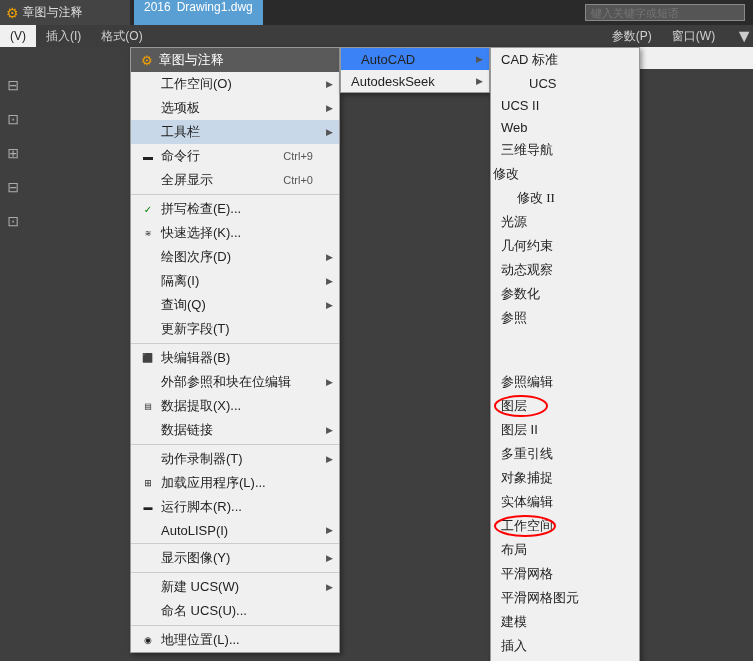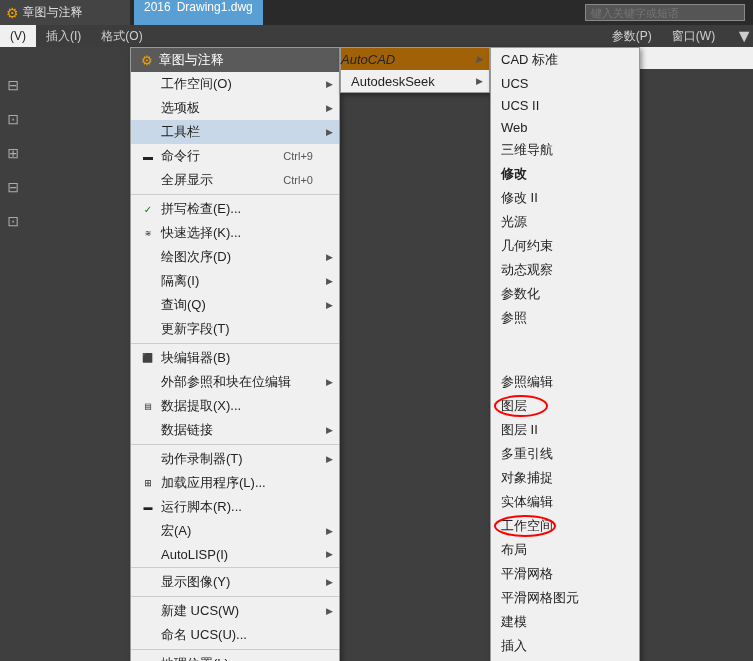--- a/index.html
+++ b/index.html
@@ -315,23 +315,20 @@
     </div>
   <div class="menu-item">
     <span class="menu-item-icon" style="font-size:9px;">⊞</span>
     <span>加载应用程序(L)...</span>
   </div>
   <div class="menu-item">
     <span class="menu-item-icon" style="font-size:9px;">▬</span>
     <span>运行脚本(R)...</span>
   </div>
   <div class="menu-item has-sub">
-      <span>宏(A)</span>
-    </div>
-  <div class="menu-item has-sub">
       <span>AutoLISP(I)</span>
     </div>
   <div class="menu-divider"></div>
   <div class="menu-item has-sub">
       <span>显示图像(Y)</span>
     </div>
   <div class="menu-divider"></div>
   <div class="menu-item has-sub">
       <span>新建 UCS(W)</span>
     </div>
@@ -340,48 +337,48 @@
     </div>
   <div class="menu-divider"></div>
   <div class="menu-item">
     <span class="menu-item-icon" style="font-size:9px;">◉</span>
     <span>地理位置(L)...</span>
   </div>
 
 </div>
 
 <div class="menu-level2">
-  <div class="menu-item has-sub highlighted" style="background:#a16207;padding-left:0;font-style:italic;">
+  <div class="menu-item has-sub highlighted" style="background:#3b82f6;padding-left:20px;">
     <span>AutoCAD</span>
   </div>
   <div class="menu-item has-sub" style="padding-left:10px;">
     <span>AutodeskSeek</span>
   </div>
 </div>
 
 <div class="menu-level3">
   <div class="menu-item" style="padding-left:10px;">
       <span>CAD 标准</span>
     </div>
-  <div class="menu-item" style="padding-left:10px;">
+  <div class="menu-item" style="padding-left:10px;margin-left:28px;">
       <span>UCS</span>
     </div>
   <div class="menu-item" style="padding-left:10px;">
       <span>UCS II</span>
     </div>
   <div class="menu-item" style="padding-left:10px;">
       <span>Web</span>
     </div>
   <div class="menu-item" style="padding-left:10px;">
       <span>三维导航</span>
     </div>
-  <div class="menu-item" style="padding-left:10px;font-weight:bold;">
+  <div class="menu-item" style="padding-left:2px;">
       <span>修改</span>
     </div>
-  <div class="menu-item" style="padding-left:10px;">
+  <div class="menu-item" style="padding-left:26px;font-family:Liberation Serif, serif;">
       <span>修改 II</span>
     </div>
   <div class="menu-item" style="padding-left:10px;">
       <span>光源</span>
     </div>
   <div class="menu-item" style="padding-left:10px;">
       <span>几何约束</span>
     </div>
   <div class="menu-item" style="padding-left:10px;">
       <span>动态观察</span>

